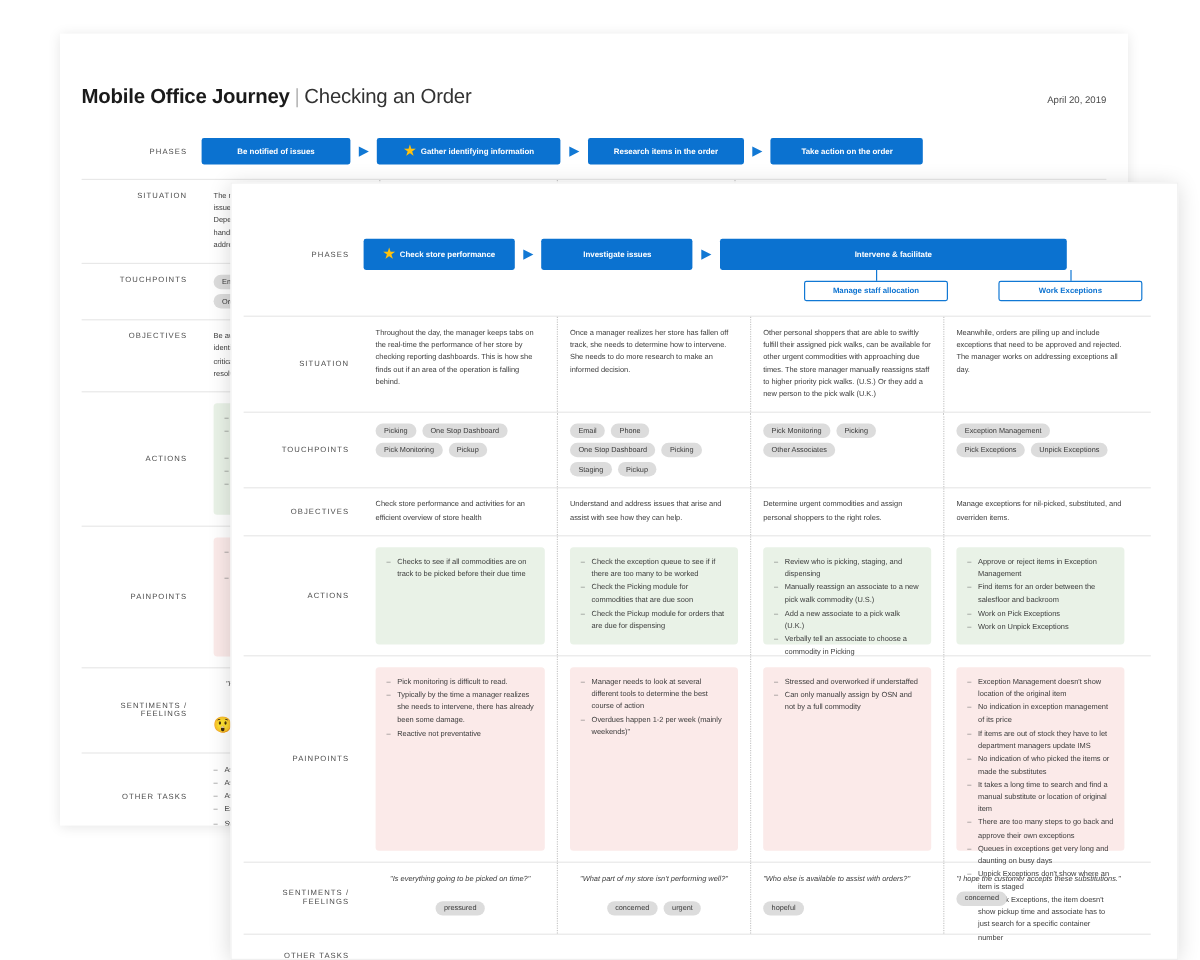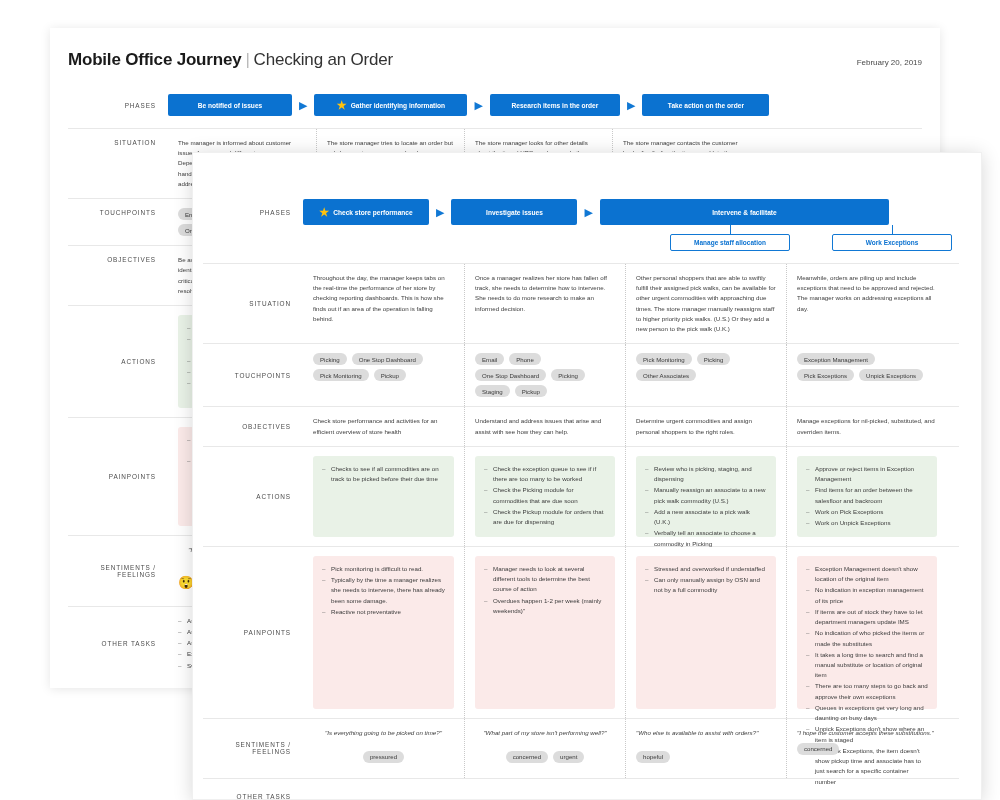--- a/index.html
+++ b/index.html
@@ -15,21 +15,21 @@
   .card { position: absolute; background:#ffffff; }
 
   
   #back-card {
     left: 50px; top: 28px; width: 890px; height: 660px;
     box-shadow: 0 1px 10px rgba(0,0,0,0.10);
     overflow: hidden;
   }
   #back-card .inner { padding: 22px 18px 0 18px; }
 
-  .title-row { display:flex; align-items:baseline; justify-content:space-between; padding: 0 0 0 0;}
+  .title-row { display:flex; align-items:baseline; justify-content:space-between; padding: 0 0 0 0; margin-top: 21px;}
   .title { font-size: 17px; letter-spacing:-0.2px; white-space:nowrap; }
   .title .strong { font-weight: 800; color:#1a1a1a; }
   .title .bar { color:#b9b9b9; font-weight:300; margin:0 4px; }
   .title .light { font-weight: 400; color:#333; }
   .doc-date { font-size: 8px; color:#4a4a4a; white-space:nowrap; }
 
   
   .row { display:flex; border-bottom:1px solid #e8e8e8; position:relative; }
   .row:last-child { border-bottom:none; }
   .rowlabel {
@@ -91,21 +91,21 @@
 
 <div class="stage">
 
   <div class="card" id="back-card">
     <div class="inner">
 
       <div class="title-row">
         <div class="title">
           <span class="strong">Mobile Office Journey</span><span class="bar">|</span><span class="light">Checking an Order</span>
         </div>
-        <div class="doc-date">February 20, 2019</div>
+        <div class="doc-date">April 20, 2019</div>
       </div>
 
       <div class="phase-row" style="margin-top:14px;">
         <div class="phase-label">PHASES</div>
         <div class="phases">
           <div class="phase" style="width:124px;">
             <span>Be notified of issues</span>
           </div>
           <span class="arrow">▶</span>
           <div class="phase" style="width:153px;">

